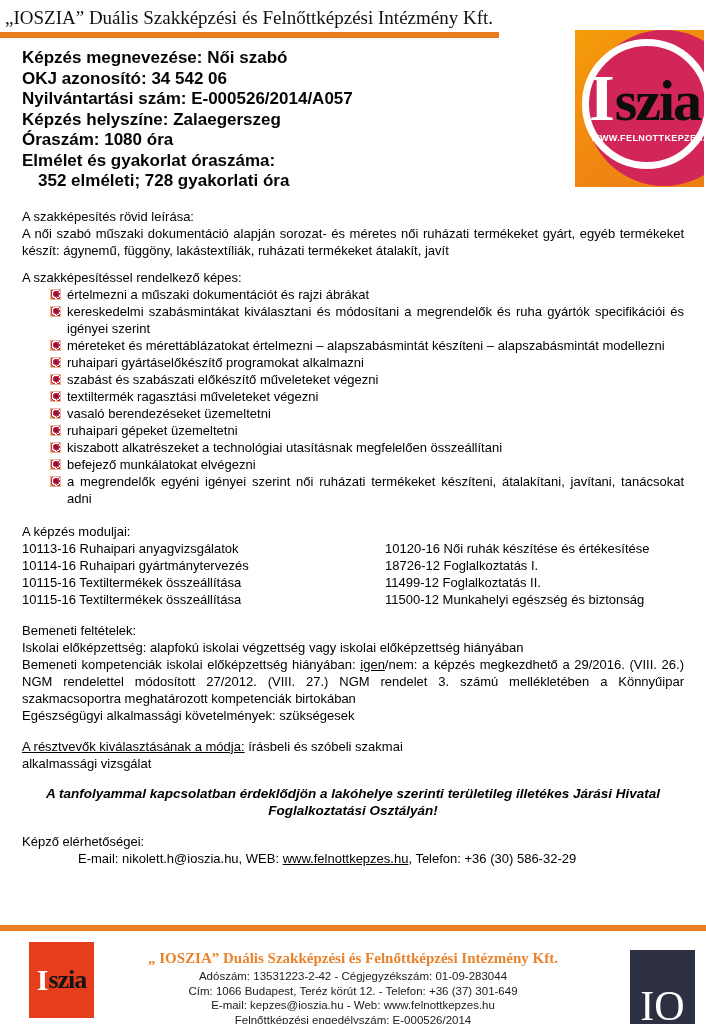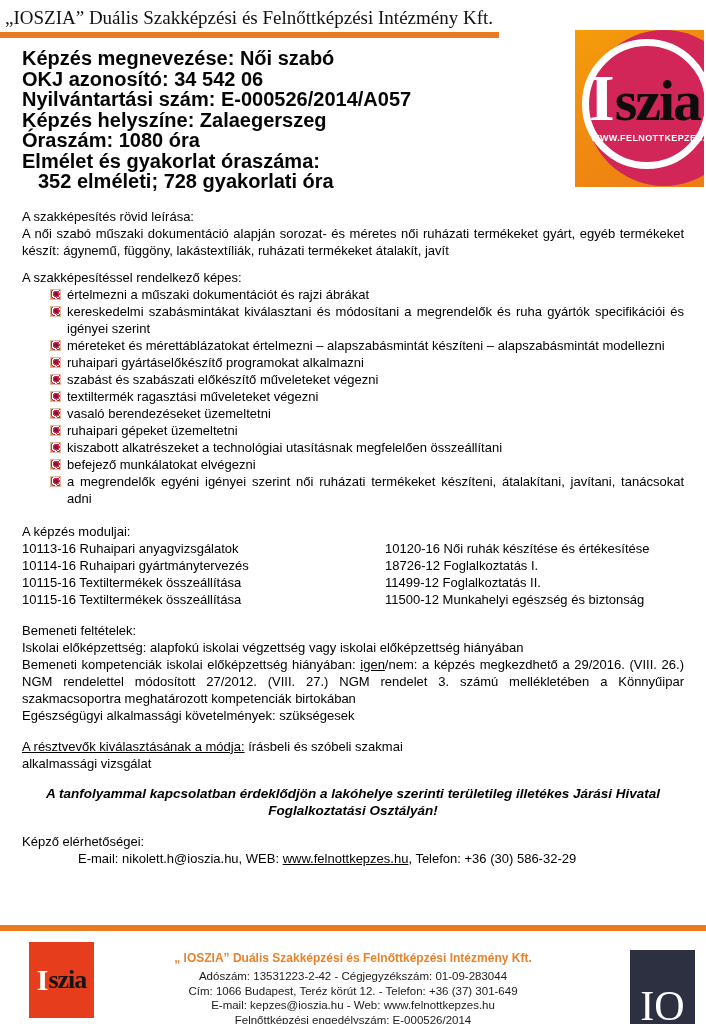--- a/index.html
+++ b/index.html
@@ -38,21 +38,21 @@
   .top-logo .logo-i  { color:#fff; font-size:66px; font-weight:bold; }
   .top-logo .logo-szia { color:#0d0d0d; font-size:58px; font-weight:bold; letter-spacing:-2px; }
   .top-logo .logo-url {
     position:absolute; left:16px; top:103px; color:#fff;
     font-size:9px; font-weight:bold; letter-spacing:.4px;
   }
 
   
   .course-info {
     margin:10px 0 0 22px; width:510px;
-    font-weight:bold; font-size:20px; line-height:20.5px; color:#050505;
+    font-weight:bold; font-size:17px; line-height:20.5px; color:#050505;
   }
   .course-info .indent { padding-left:16px; }
 
   
   .content { margin:0 22px; font-size:13px; line-height:17px; }
   .sec-heading { }
   .just { text-align:justify; }
   .gap10 { margin-top:10px; }
   .gap14 { margin-top:14px; }
   .gap16 { margin-top:16px; }
@@ -90,22 +90,22 @@
   }
   .footer-logo-left .f-i  { color:#fff; font-size:30px; font-weight:bold; }
   .footer-logo-left .f-szia { color:#141414; font-size:26px; font-weight:bold; letter-spacing:-1px; }
   .footer-logo-right {
     position:absolute; right:11px; top:6px; width:65px; height:80px;
     background:#2d3040; color:#fff; font-family:"Liberation Serif", serif;
     font-size:42px; display:flex; align-items:flex-end; justify-content:center;margin-top:8px;
   }
   .footer-center { margin:14px 110px 0 110px; text-align:center; }
   .footer-company {
-    color:#e8832c; font-family:Liberation Sans, sans-serif;
-    font-weight:bold; font-size:12px; line-height:17px; margin-bottom:2px;
+    color:#e8832c; font-family:Liberation Serif, serif;
+    font-weight:bold; font-size:15px; line-height:17px; margin-bottom:2px;
   }
   .footer-line { font-size:11.5px; line-height:14.5px; color:#1a1a1a; }
 </style>
 </head>
 <body>
 
 <div class="page">
 
   <div class="header-title">„IOSZIA” Duális Szakképzési és Felnőttképzési Intézmény Kft.</div>
   <div class="orange-bar"></div>

